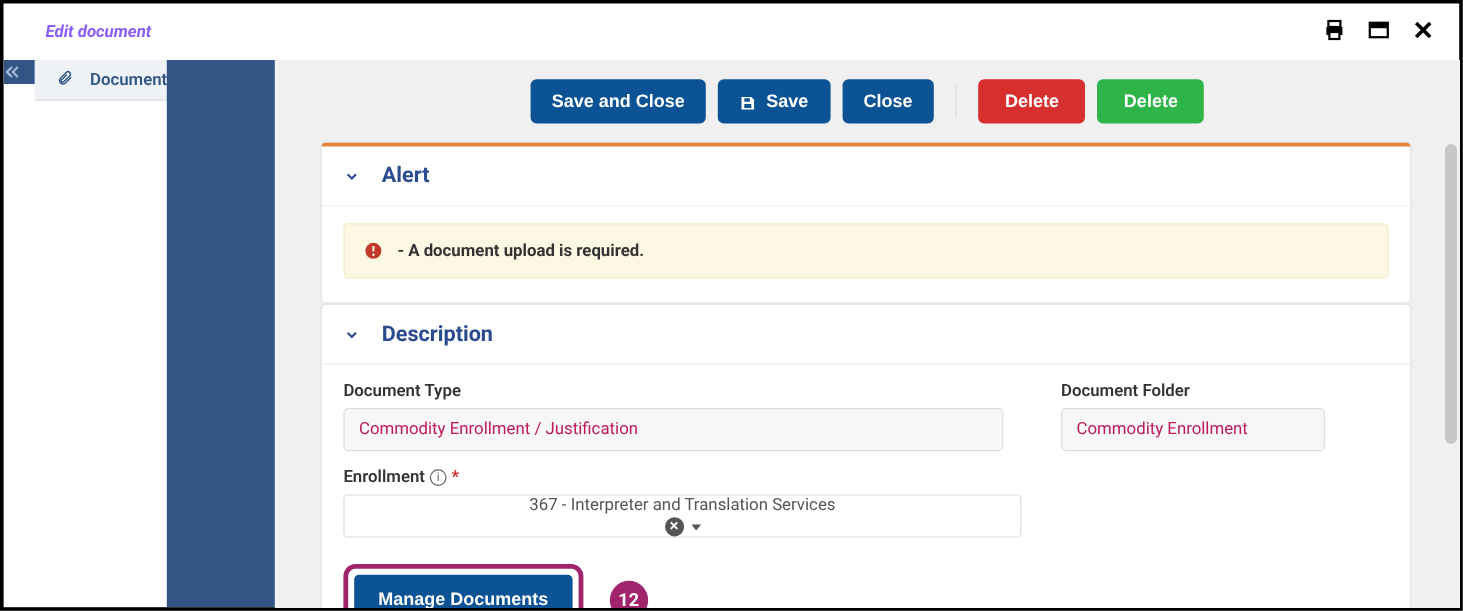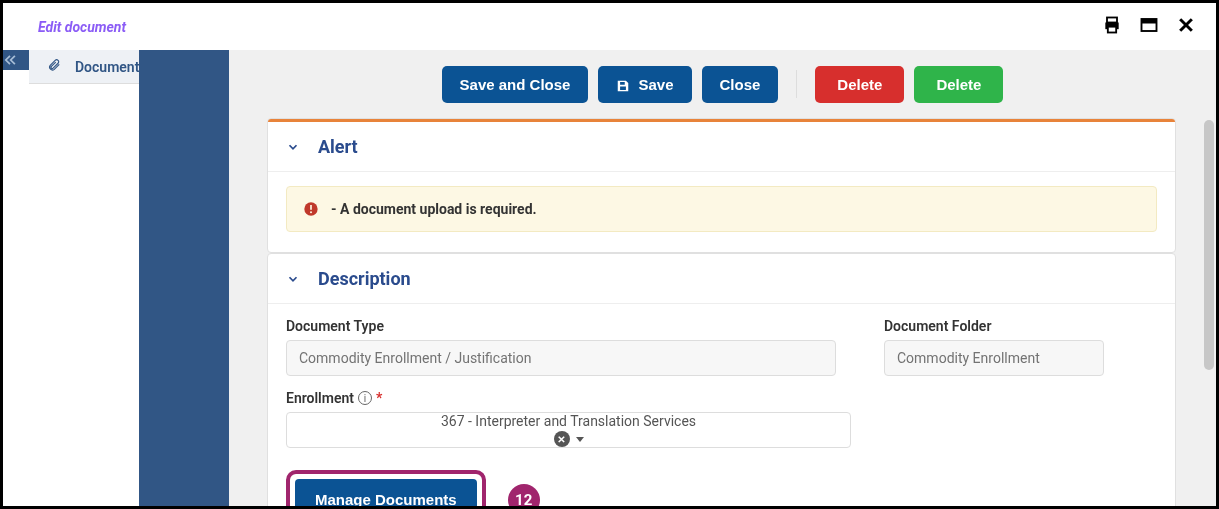--- a/index.html
+++ b/index.html
@@ -50,21 +50,21 @@
     
     .alert-box { background: #fdf8e4; border: 1px solid #f3eac2; border-radius: 4px; padding: 14px 16px; display: flex; align-items: center; gap: 12px; }
     .alert-icon { color: #c0392b; flex-shrink: 0; }
     .alert-text { font-size: 14px; font-weight: 700; color: #333; }
     
     
     .form-row { display: flex; gap: 48px; }
     .form-col-1 { flex: 0 0 550px; }
     .form-col-2 { flex: 1; max-width: 220px; }
     .form-label { font-size: 14px; font-weight: 600; color: #333; margin-bottom: 6px; display: flex; align-items: center; gap: 4px; }
-    .form-input { width: 100%; height: 36px; background: #f7f7f7; border: 1px solid #ddd; border-radius: 4px; padding: 0 12px; font-size: 14px; color: #737373; display: flex; align-items: center; }
+    .form-input { width: 100%; height: 36px; background: #f7f7f7; border: 1px solid #ddd; border-radius: 4px; padding: 0 12px; font-size: 14px; color: #be185d; display: flex; align-items: center; }
     .form-input-editable { background: #fff; color: #555; justify-content: space-between; flex-direction: column; }
     .required { color: #d72f2d; font-weight: 700; }
     .info-icon { width: 14px; height: 14px; border: 1px solid #666; border-radius: 50%; display: inline-flex; align-items: center; justify-content: center; font-size: 10px; color: #666; font-weight: normal; }
     .commodity-row { margin-top: 14px; }
     .commodity-input-wrap { width: 565px; }
     .input-actions { display: flex; align-items: center; gap: 6px; color: #555; }
     .clear-x { width: 16px; height: 16px; background: #555; color: #fff; border-radius: 50%; display: flex; align-items: center; justify-content: center; font-size: 10px; font-weight: bold; }
     .caret-down { width: 0; height: 0; border-left: 4px solid transparent; border-right: 4px solid transparent; border-top: 5px solid #555; }
 
     

